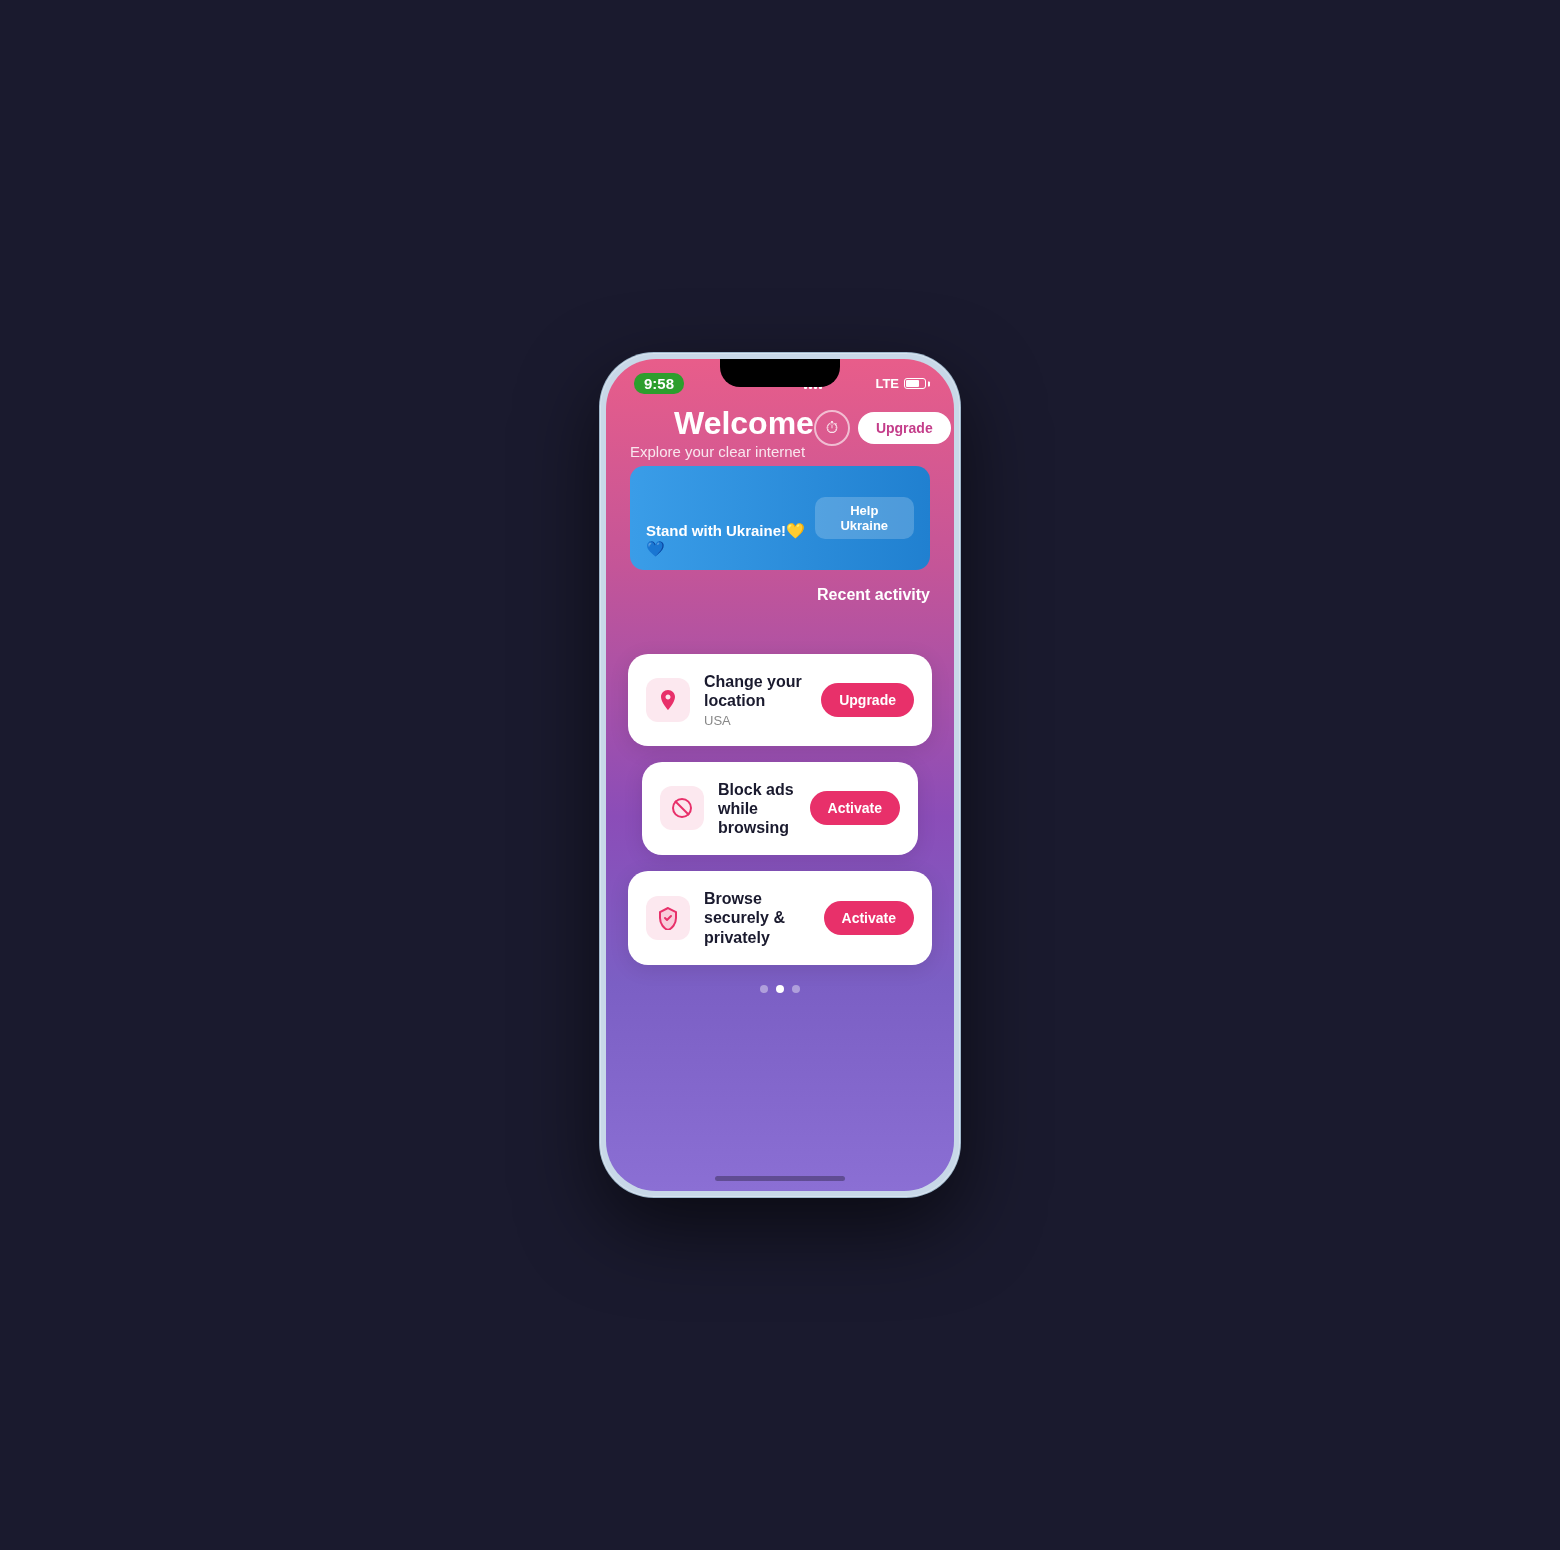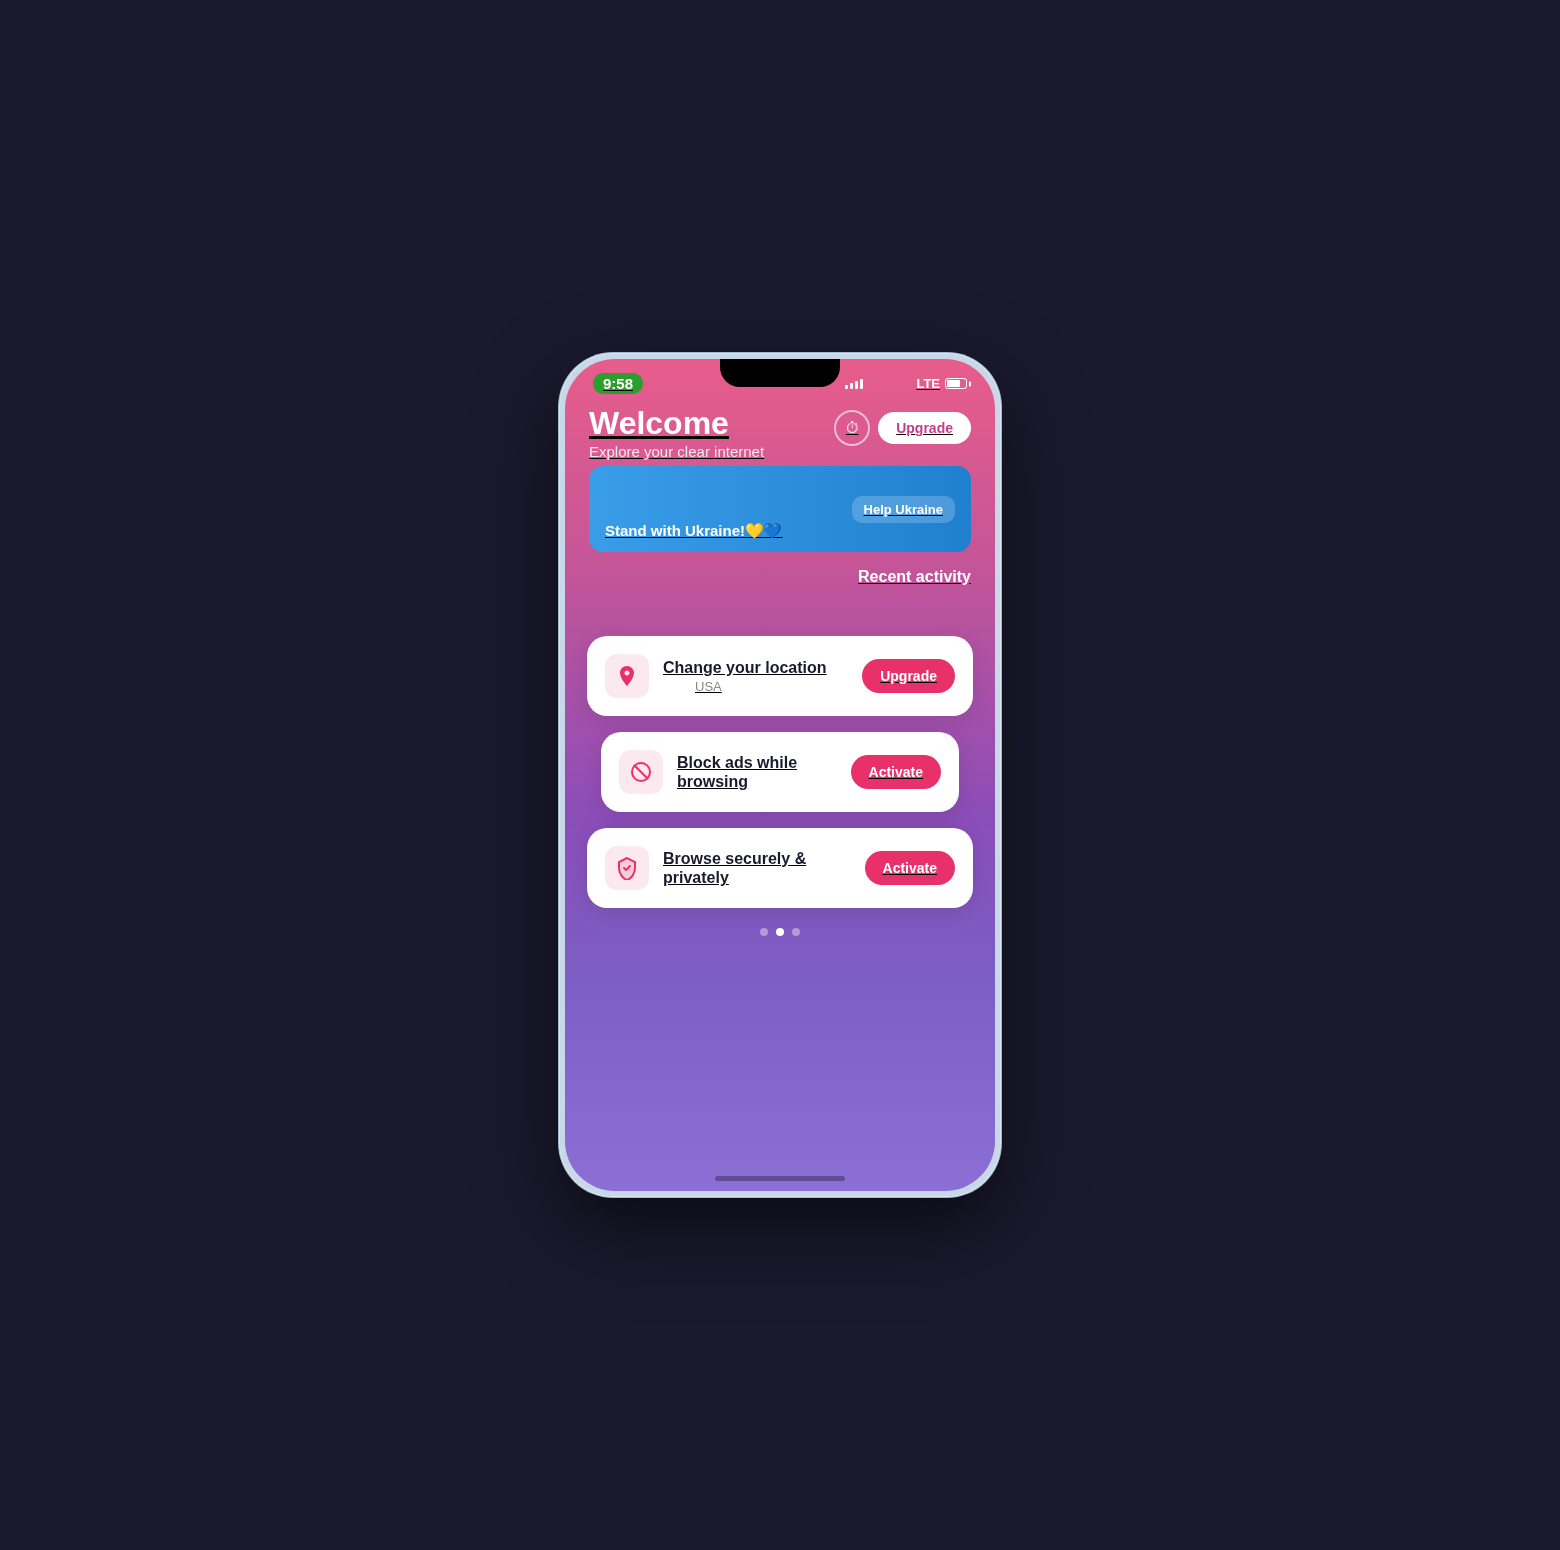--- a/index.html
+++ b/index.html
@@ -7,31 +7,30 @@
     body {
       background: #1a1a2e;
       display: flex;
       justify-content: center;
       align-items: center;
       min-height: 100vh;
       font-family: -apple-system, BlinkMacSystemFont, 'SF Pro Display', 'Helvetica Neue', sans-serif;
     }
 
     .phone-outer {
-      width: 442px;
+      width: 360px;
       height: 844px;
       background: #c8d8e8;
       border-radius: 54px;
       padding: 6px;
       box-shadow:
         0 0 0 1px #a0b8cc,
         0 30px 80px rgba(0,0,0,0.6),
         inset 0 0 0 1px rgba(255,255,255,0.3);
       position: relative;
-      text-decoration: underline;
     }
 
     .phone-inner {
       width: 100%;
       height: 100%;
       border-radius: 50px;
       overflow: hidden;
       position: relative;
       background: linear-gradient(180deg, #e85d8a 0%, #c45598 25%, #8b4db8 55%, #7b5fc4 75%, #8b6fd4 100%);
     }
@@ -136,20 +135,21 @@
       justify-content: space-between;
       align-items: flex-start;
       margin-bottom: 6px;
     }
 
     .header-left h1 {
       font-size: 32px;
       font-weight: 800;
       color: #fff;
       line-height: 1.1;
+      margin-left: 44px;
     }
 
     .header-left p {
       font-size: 15px;
       color: rgba(255,255,255,0.85);
       margin-top: 2px;
     }
 
     .header-right {
       display: flex;
@@ -298,21 +298,20 @@
       font-size: 16px;
       font-weight: 700;
       color: #1a1a2e;
       line-height: 1.2;
     }
 
     .feature-info p {
       font-size: 13px;
       color: #888;
       margin-top: 2px;
-      margin-left: 32px;
     }
 
     .feature-action-btn {
       background: #e8306a;
       color: #fff;
       border: none;
       border-radius: 20px;
       padding: 9px 18px;
       font-size: 14px;
       font-weight: 700;

